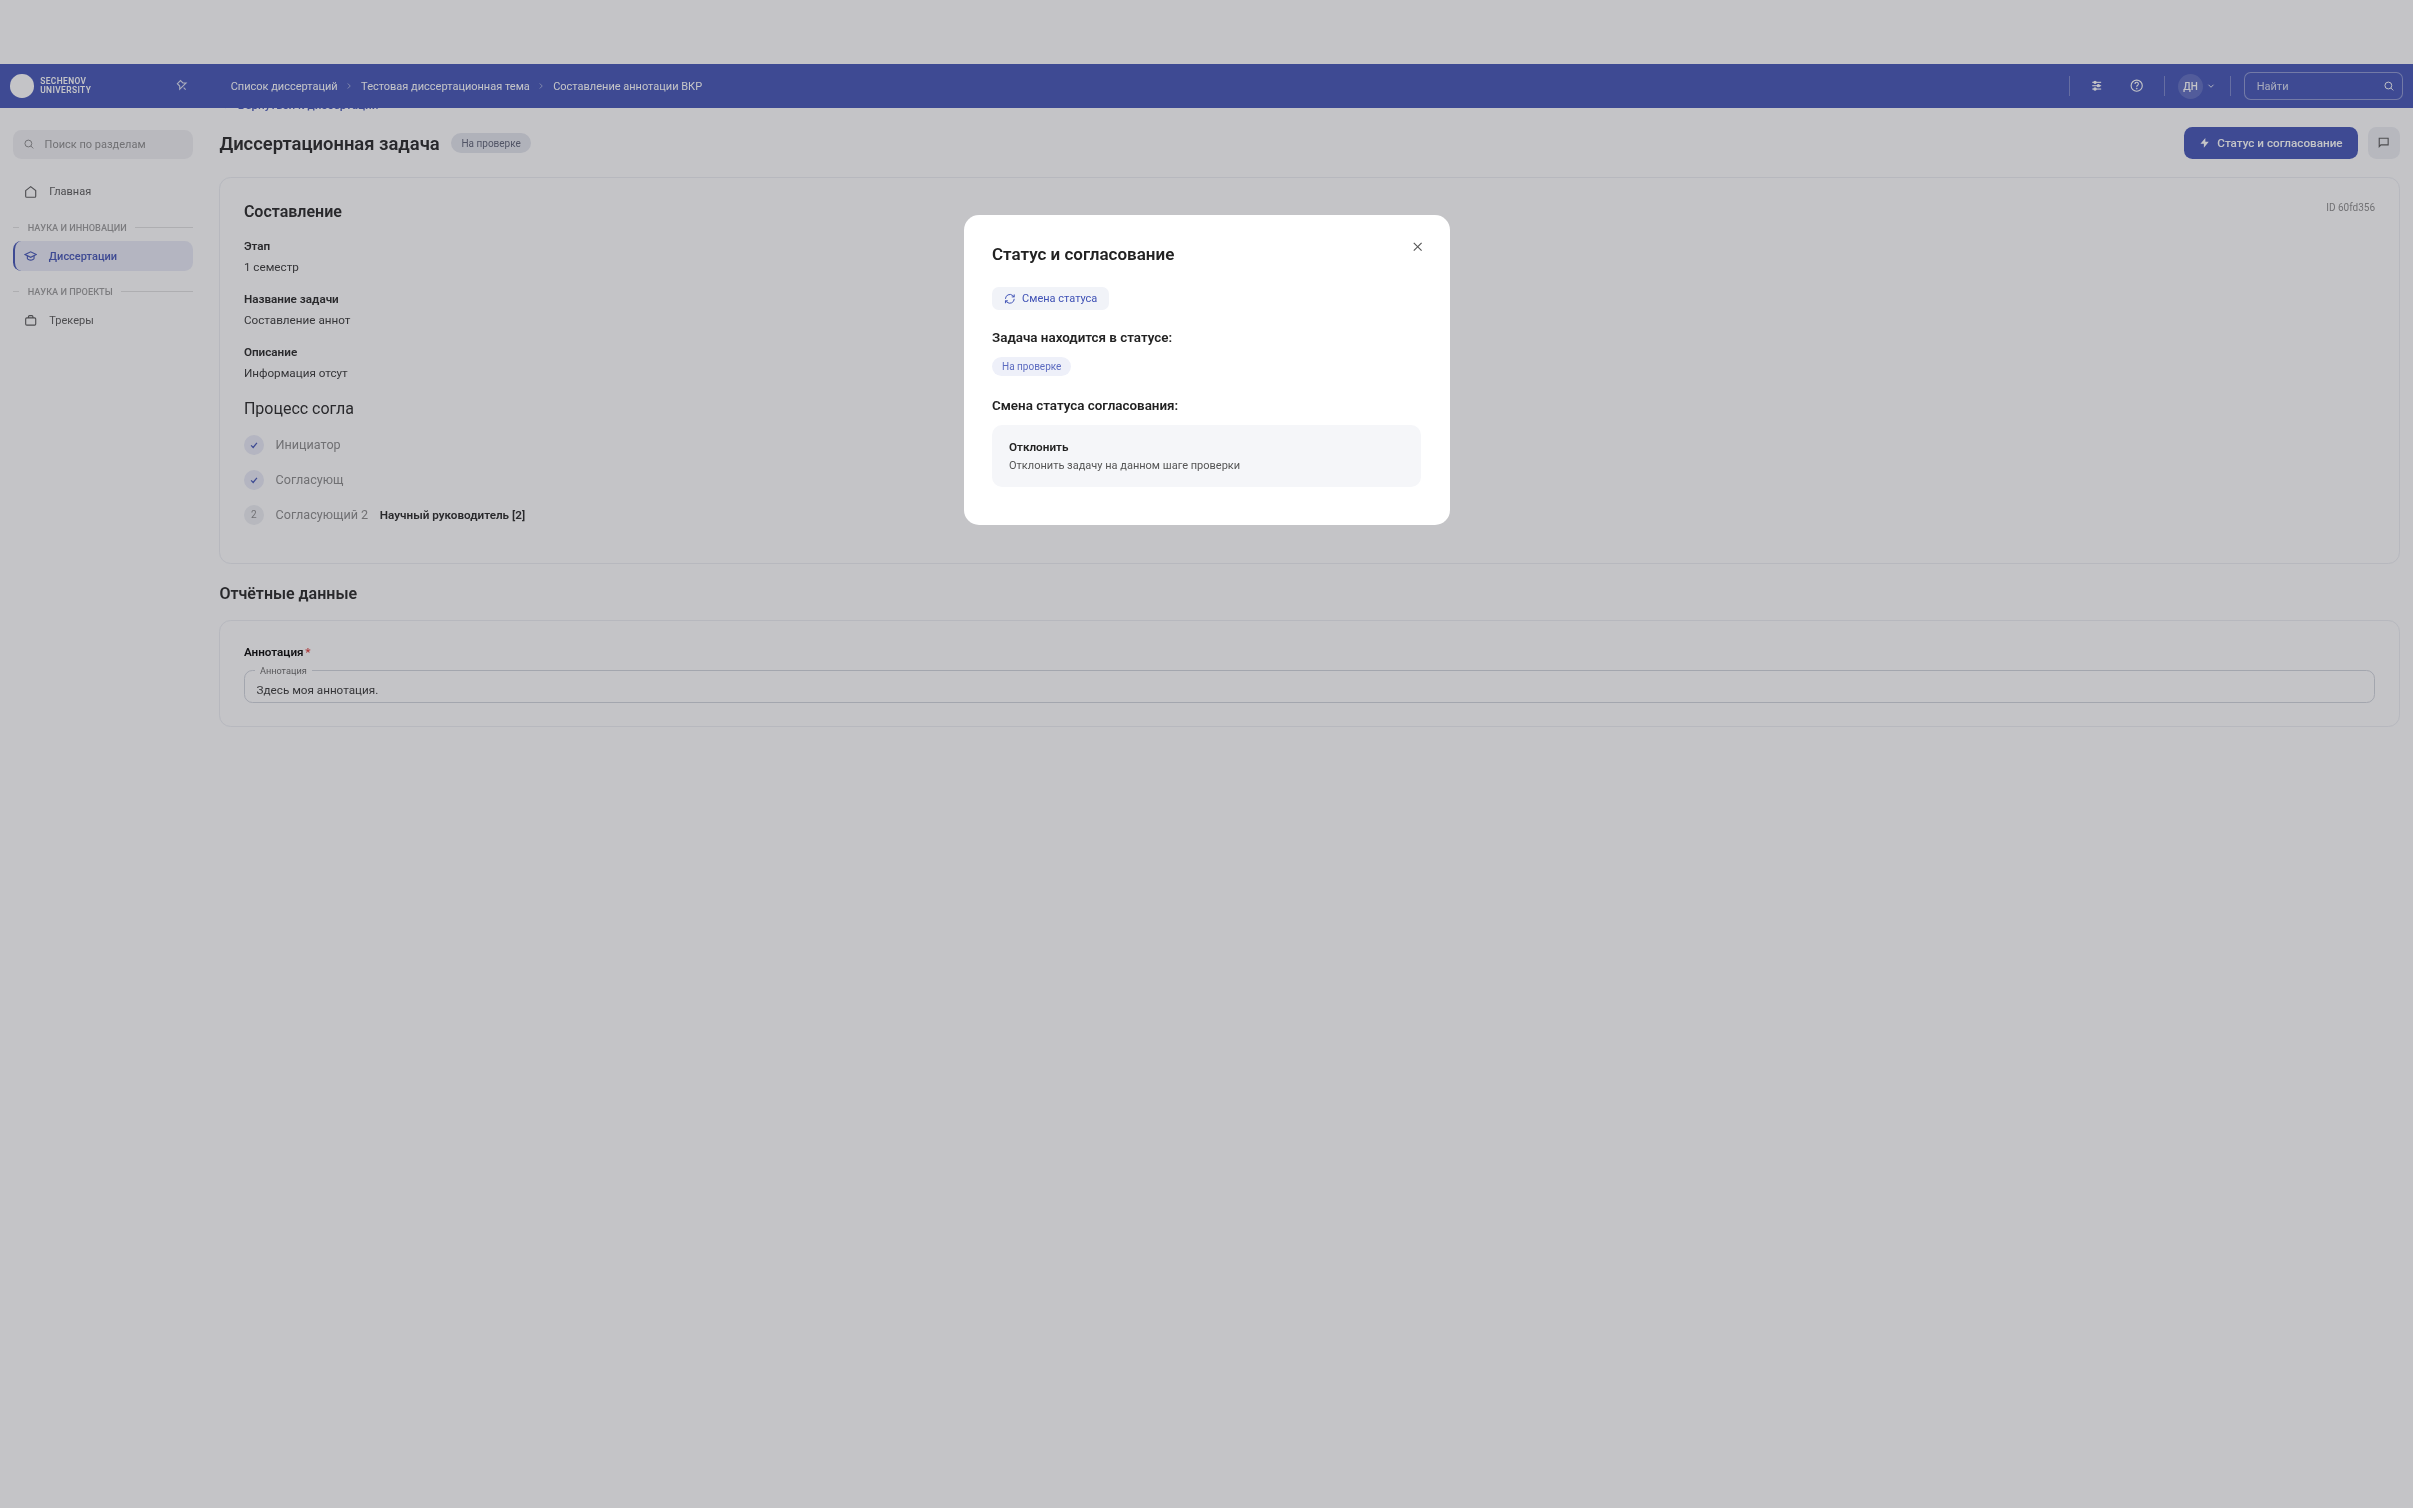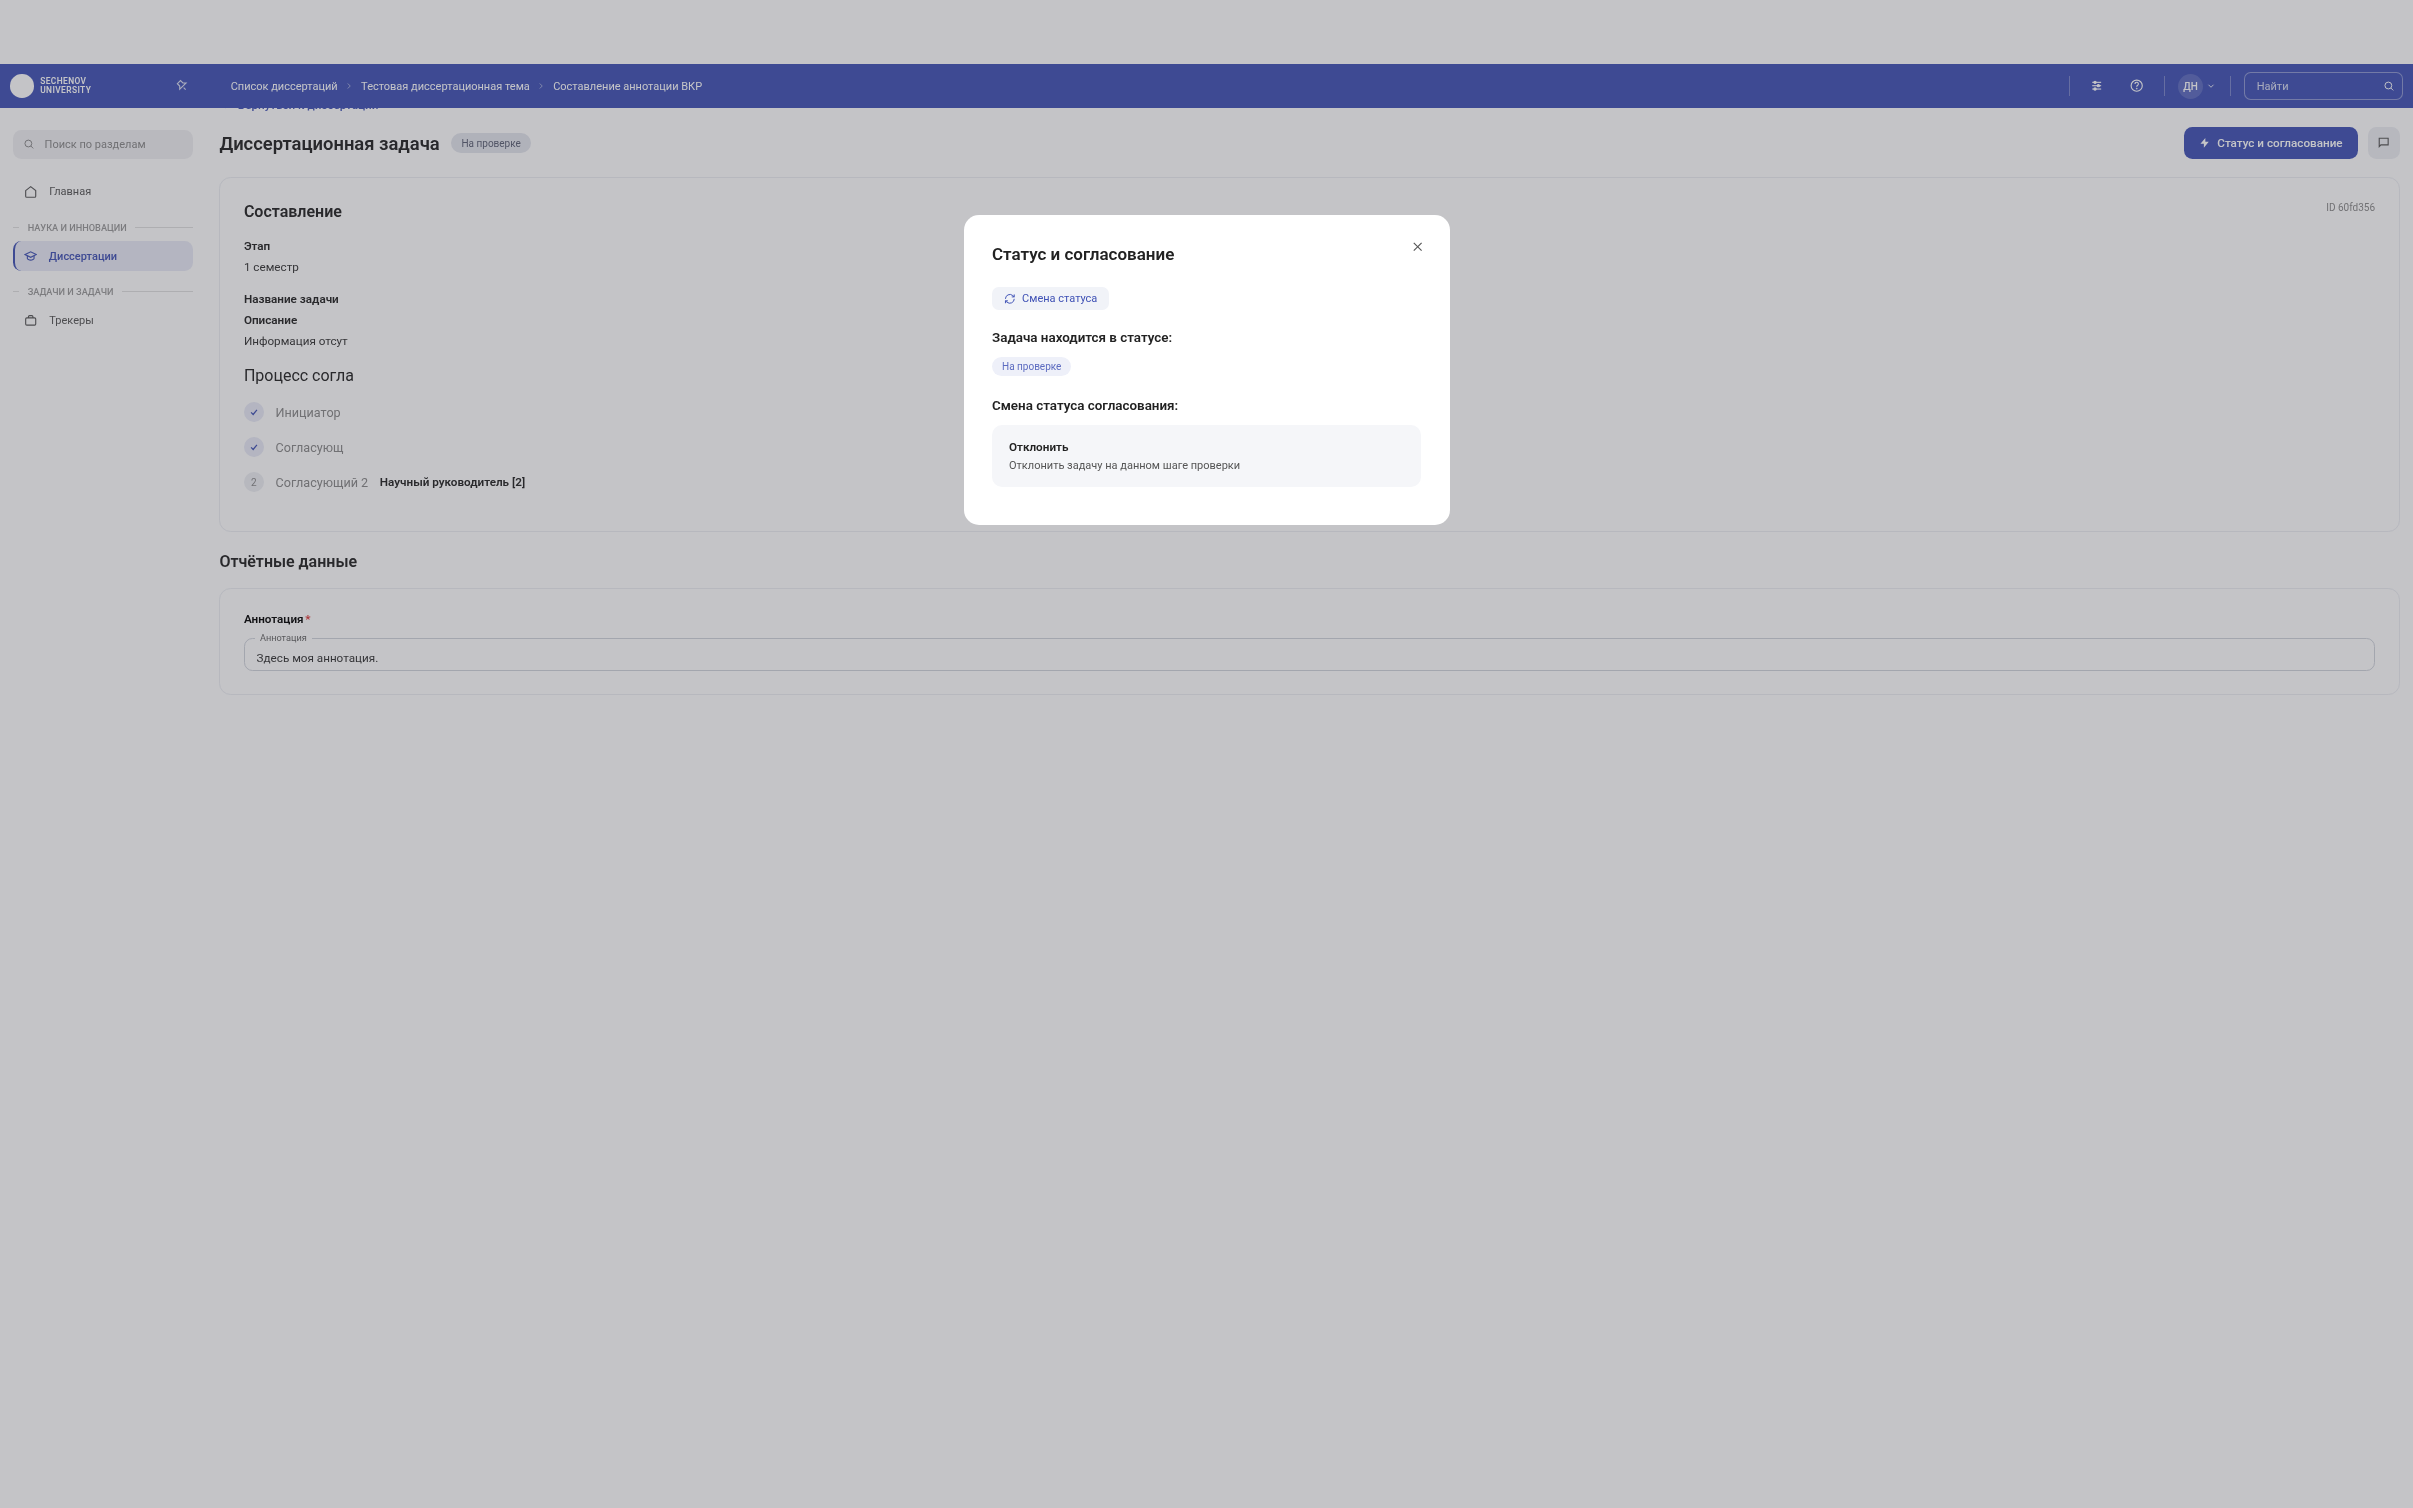--- a/index.html
+++ b/index.html
@@ -169,21 +169,21 @@
     <span>Главная</span>
   </div>
   <div class="nav-section">НАУКА И ИННОВАЦИИ</div>
   <div class="nav-item active">
     <svg width="13.4" height="13.4" viewBox="0 0 24 24" fill="none" stroke="currentColor" stroke-width="2">
         <path d="M2 10l10-5 10 5-10 5-10-5z"></path>
         <path d="M6 12v5c0 1 3 3 6 3s6-2 6-3v-5"></path>
       </svg>
     <span>Диссертации</span>
   </div>
-  <div class="nav-section">ЗАДАЧИ И ЗАДАЧИ</div>
+  <div class="nav-section">НАУКА И ПРОЕКТЫ</div>
   <div class="nav-item">
     <svg width="13.4" height="13.4" viewBox="0 0 24 24" fill="none" stroke="currentColor" stroke-width="2">
         <rect x="3" y="7" width="18" height="13" rx="2"></rect>
         <path d="M8 7V5a2 2 0 012-2h4a2 2 0 012 2v2"></path>
       </svg>
     <span>Трекеры</span>
   </div>
 </div>
 
 <div class="main">
@@ -213,20 +213,21 @@
   </div>
 
   <div class="card">
     <div class="card-header">
       <div class="card-title">Составление</div>
       <div class="card-id">ID 60fd356</div>
     </div>
     <div class="field-label">Этап</div>
     <div class="field-value">1 семестр</div>
     <div class="field-label">Название задачи</div>
+    <div class="field-value">Составление аннот</div>
     <div class="field-label">Описание</div>
     <div class="field-value">Информация отсут</div>
 
     <div class="section-title-inner">Процесс согла</div>
     <div class="approval-step">
       <div class="step-circle done">
           <svg width="10" height="10" viewBox="0 0 24 24" fill="none" stroke="currentColor" stroke-width="3">
             <polyline points="5 13 10 18 19 7"></polyline>
           </svg>
         </div>

